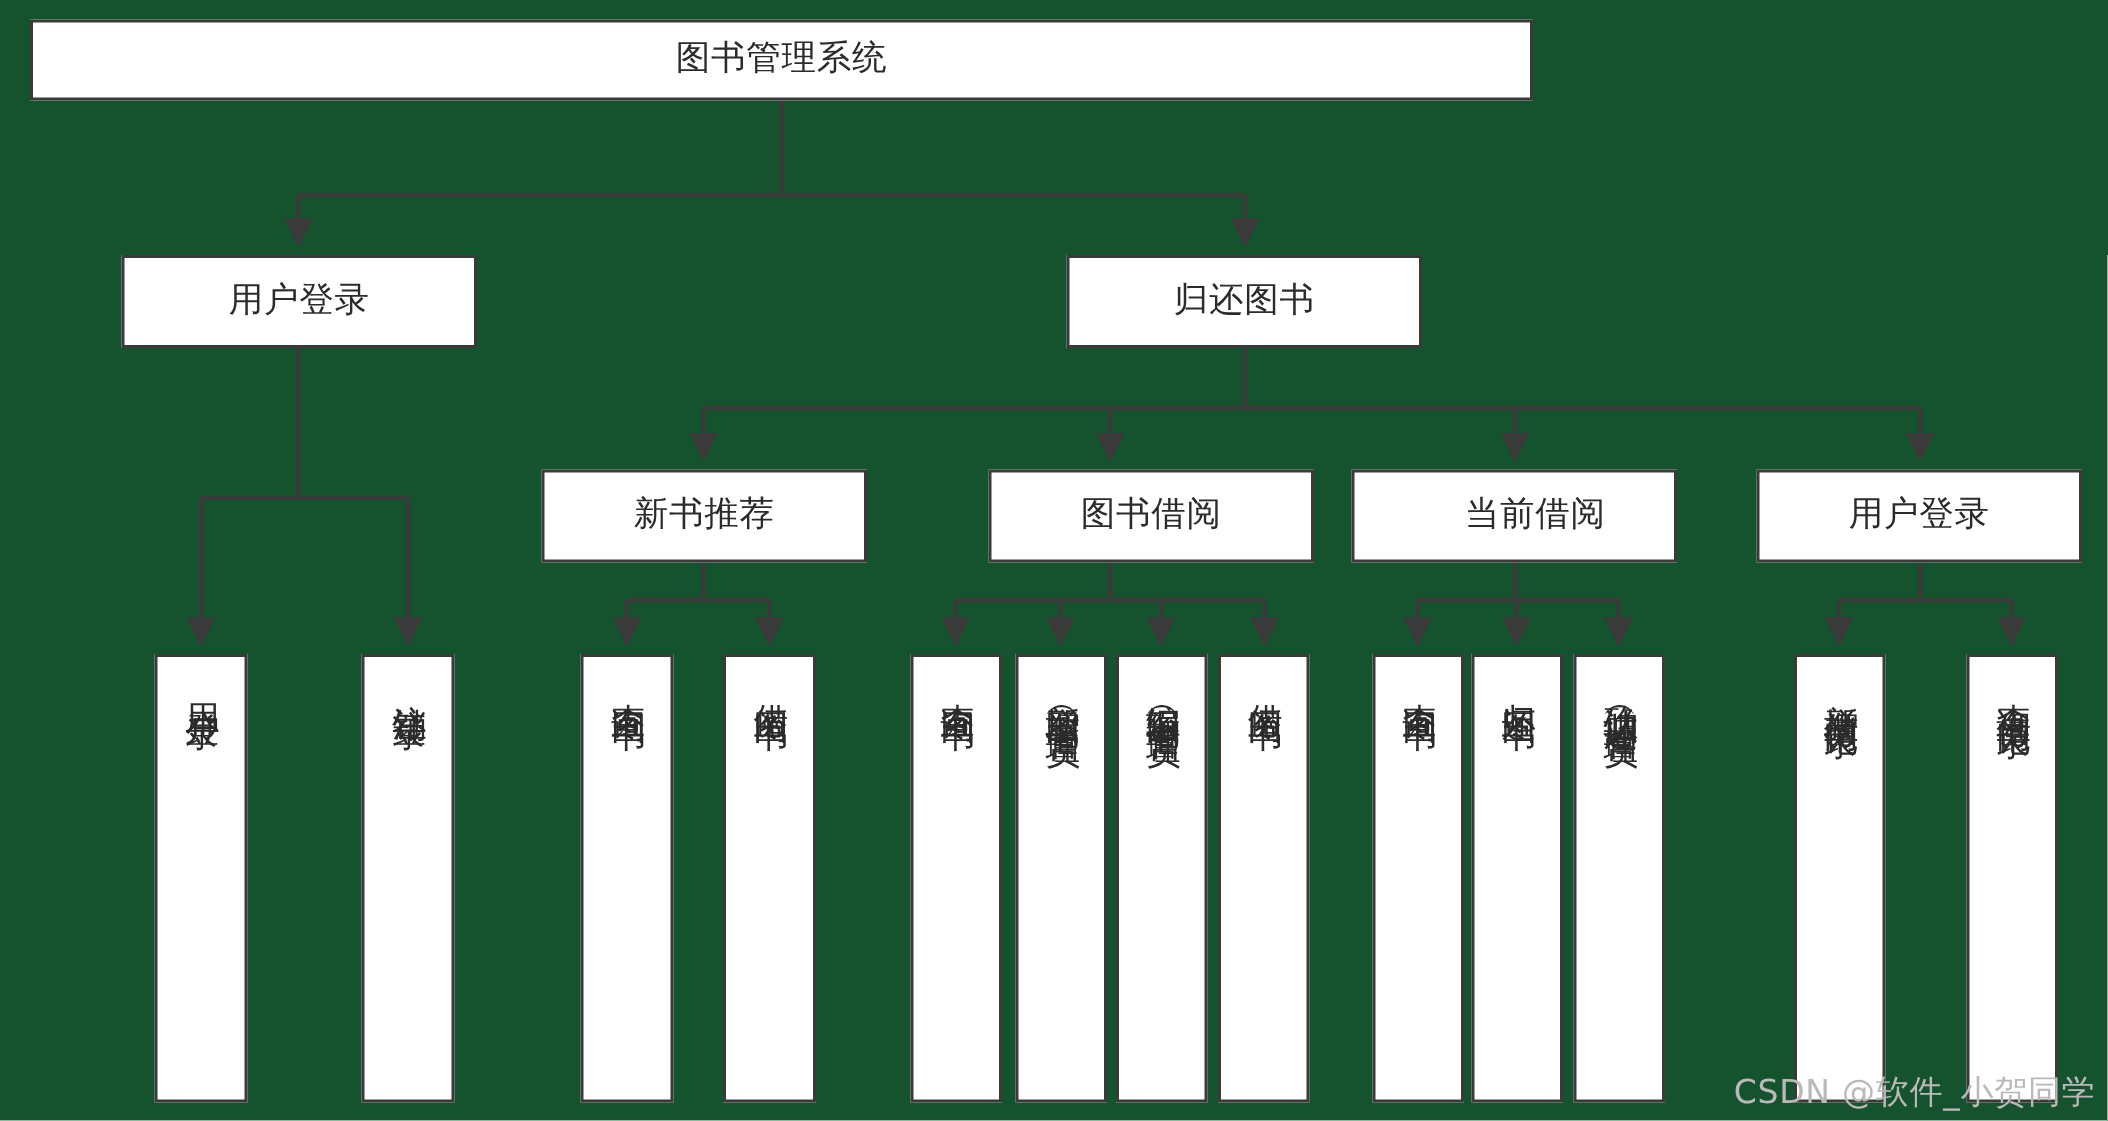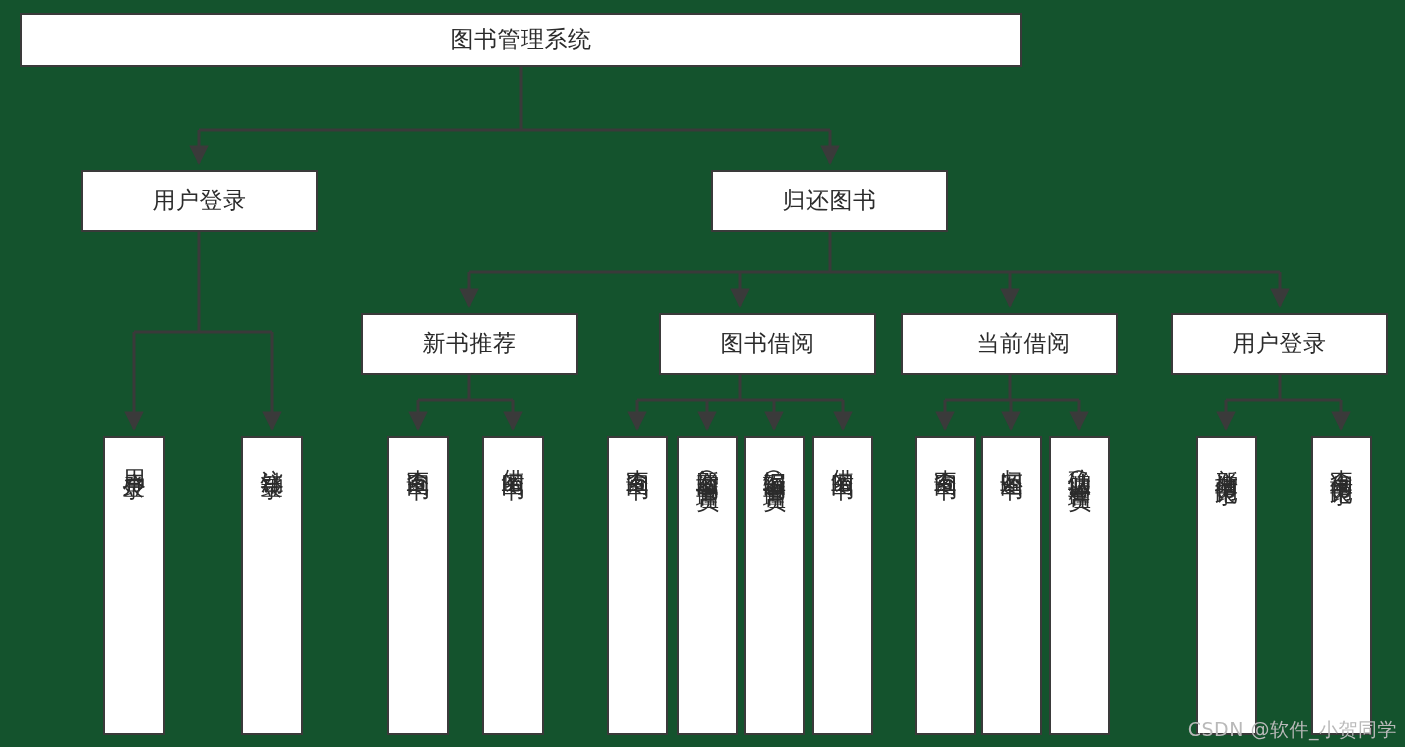--- a/index.html
+++ b/index.html
@@ -61,21 +61,21 @@
     text-orientation: upright;
     font-size: 23px;
     letter-spacing: 3px;
     line-height: 1;
     white-space: nowrap;
   }
   #watermark {
     position: absolute;
     right: 8px;
     bottom: 4px;
-    font-size: 19px;
+    font-size: 22px;
     color: #b9b9b9;
     letter-spacing: 0.5px;
     z-index: 5;
     white-space: nowrap;
     font-family: "DejaVu Sans", "Liberation Sans", sans-serif;
   }
 </style>
 </head>
 <body>
 

